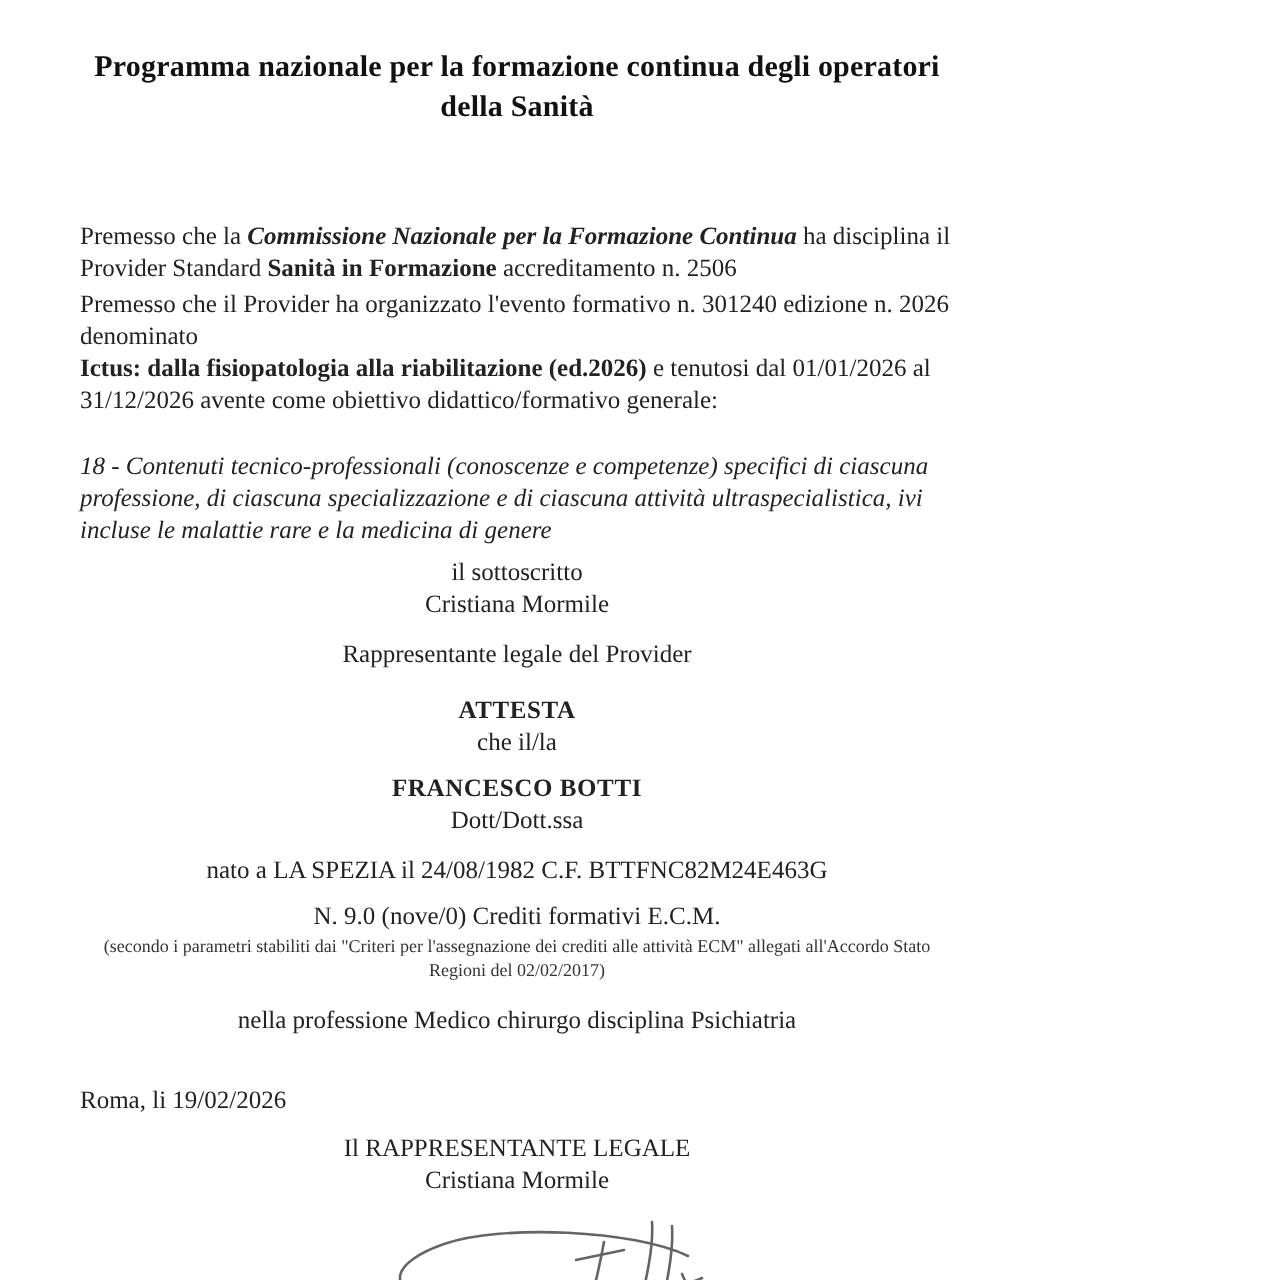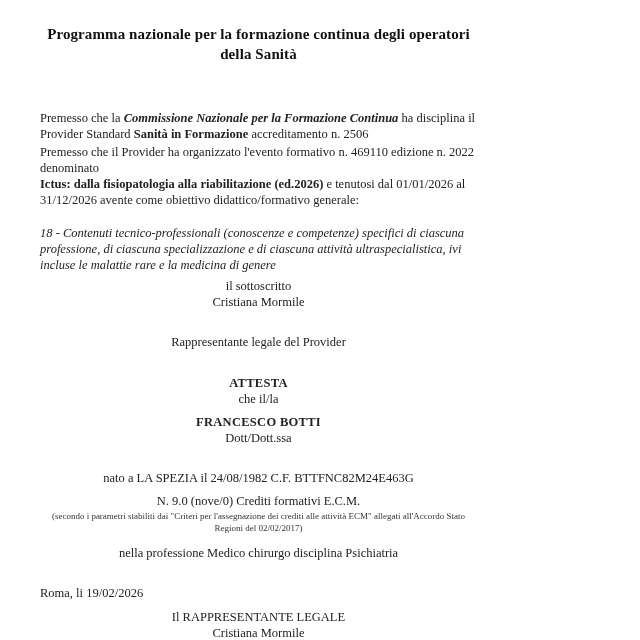--- a/index.html
+++ b/index.html
@@ -10,21 +10,21 @@
   .doc-title{font-size:15px;font-weight:bold;text-align:center;
              letter-spacing:.1px;color:#111;line-height:20px;}
   .para{font-size:12.5px;line-height:16px;text-align:left;color:#222;}
   .p1{margin-top:46px;}
   .p2{margin-top:2px;}
   .bold{font-weight:bold;}
   .bold-italic{font-weight:bold;font-style:italic;}
   .objective{margin-top:17px;font-style:italic;font-size:12.5px;
              line-height:16px;color:#222;}
   .c{text-align:center;font-size:12.5px;line-height:16px;color:#222;}
-  .mt5{margin-top:5px;} .mt9{margin-top:24px;} .mt19{margin-top:25px;}
+  .mt5{margin-top:5px;} .mt9{margin-top:9px;} .mt19{margin-top:12px;}
   .mt7{margin-top:7px;} .mt8{margin-top:8px;} .mt11{margin-top:11px;}
   .mt24{margin-top:24px;}
   .caps-bold{font-weight:bold;letter-spacing:.3px;}
   .note{font-size:9px;line-height:12px;margin-top:1px;color:#333;
         text-align:center;}
   .place-date{font-size:12.5px;line-height:16px;text-align:left;color:#222;}
   .sig-wrap{text-align:center;margin-top:8px;}
   .sig-svg{display:block;margin:10px auto 0 auto;transform:translateX(28px);}
 </style>
 </head>
@@ -36,21 +36,21 @@
 
   <div class="para p1">
     <span>Premesso che la </span>
     <span class="bold-italic">Commissione Nazionale per la Formazione Continua</span>
     <span> ha disciplina il Provider Standard </span>
     <span class="bold">Sanità in Formazione</span>
     <span> accreditamento n. 2506</span>
   </div>
 
   <div class="para p2">
-    <div>Premesso che il Provider ha organizzato l'evento formativo n. 469110 edizione n. 2022 denominato</div>
+    <div>Premesso che il Provider ha organizzato l'evento formativo n. 301240 edizione n. 2026 denominato</div>
     <div>
       <span class="bold">Ictus: dalla fisiopatologia alla riabilitazione (ed.2026)</span><span> e tenutosi dal 01/01/2026 al 31/12/2026 avente come obiettivo didattico/formativo generale:</span>
     </div>
   </div>
 
   <div class="objective">18 - Contenuti tecnico-professionali (conoscenze e competenze) specifici di ciascuna professione, di ciascuna specializzazione e di ciascuna attività ultraspecialistica, ivi incluse le malattie rare e la medicina di genere</div>
 
   <div class="c mt5">il sottoscritto</div>
   <div class="c">Cristiana Mormile</div>
 

